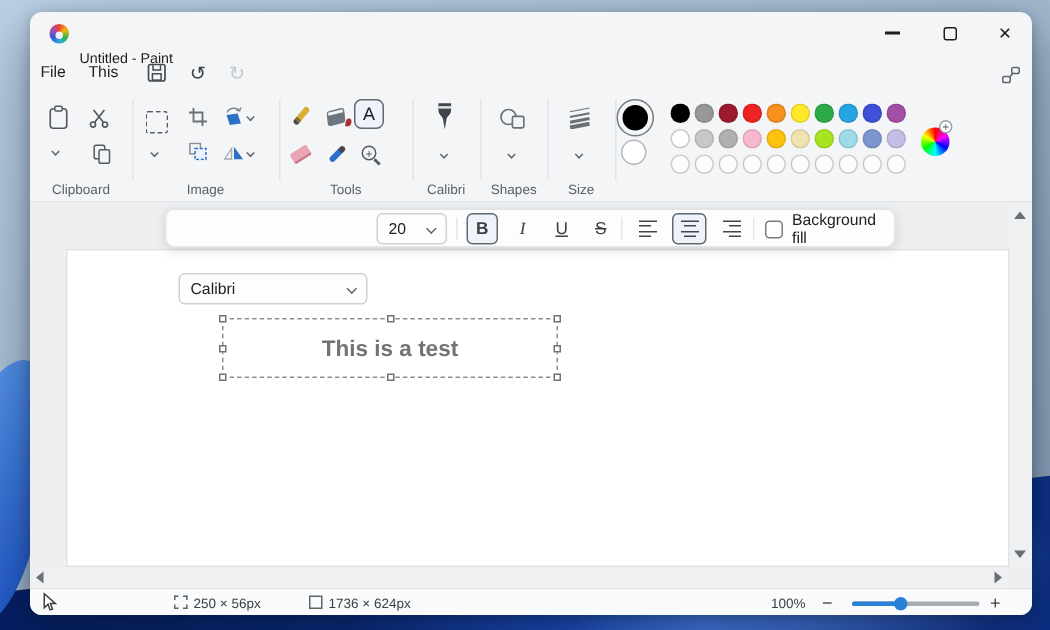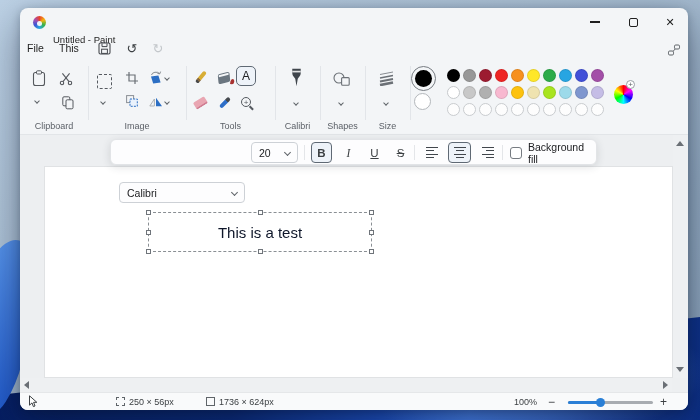--- a/index.html
+++ b/index.html
@@ -88,21 +88,21 @@
            background:conic-gradient(#f00,#f0f,#00f,#0ff,#0f0,#ff0,#f00); }
   .i-wheel-plus { position:absolute; left:606px; top:72px; width:9px; height:9px; border-radius:50%;
            background:#fff; border:1px solid #9aa0a6; font-size:8px; line-height:7px; text-align:center; color:#5f6469; }
 
   
   .workarea { position:absolute; left:0; top:127px; width:668px; height:257px; background:#edeff1; }
   .canvas { position:absolute; left:25px; top:32px; width:627px; height:210px; background:#ffffff;
            box-shadow:0 0 0 1px #e0e2e4; }
   .textbox { position:absolute; left:103px; top:45px; width:224px; height:40px;
            border:1px dashed #8a8f94; display:flex; align-items:center; justify-content:center; }
-  .textbox .txt { font-weight:normal; font-size:15px; color:#0f172a; }
+  .textbox .txt { font-weight:bold; font-size:15px; color:#737373; }
   .handle { position:absolute; width:5px; height:5px; background:#fdfdfd; border:1px solid #6f747a; }
   .scroll-arrow { position:absolute; width:0; height:0; }
   .hscroll { position:absolute; left:0; top:243px; width:652px; height:14px; background:#eef0f2; }
   .vscroll { position:absolute; left:653px; top:0; width:15px; height:243px; background:#eef0f2; }
   .tri-l { border-top:4px solid transparent; border-bottom:4px solid transparent; border-right:5px solid #6a6f75; }
   .tri-r { border-top:4px solid transparent; border-bottom:4px solid transparent; border-left:5px solid #6a6f75; }
   .tri-u { border-left:4px solid transparent; border-right:4px solid transparent; border-bottom:5px solid #6a6f75; }
   .tri-d { border-left:4px solid transparent; border-right:4px solid transparent; border-top:5px solid #6a6f75; }
 
   

